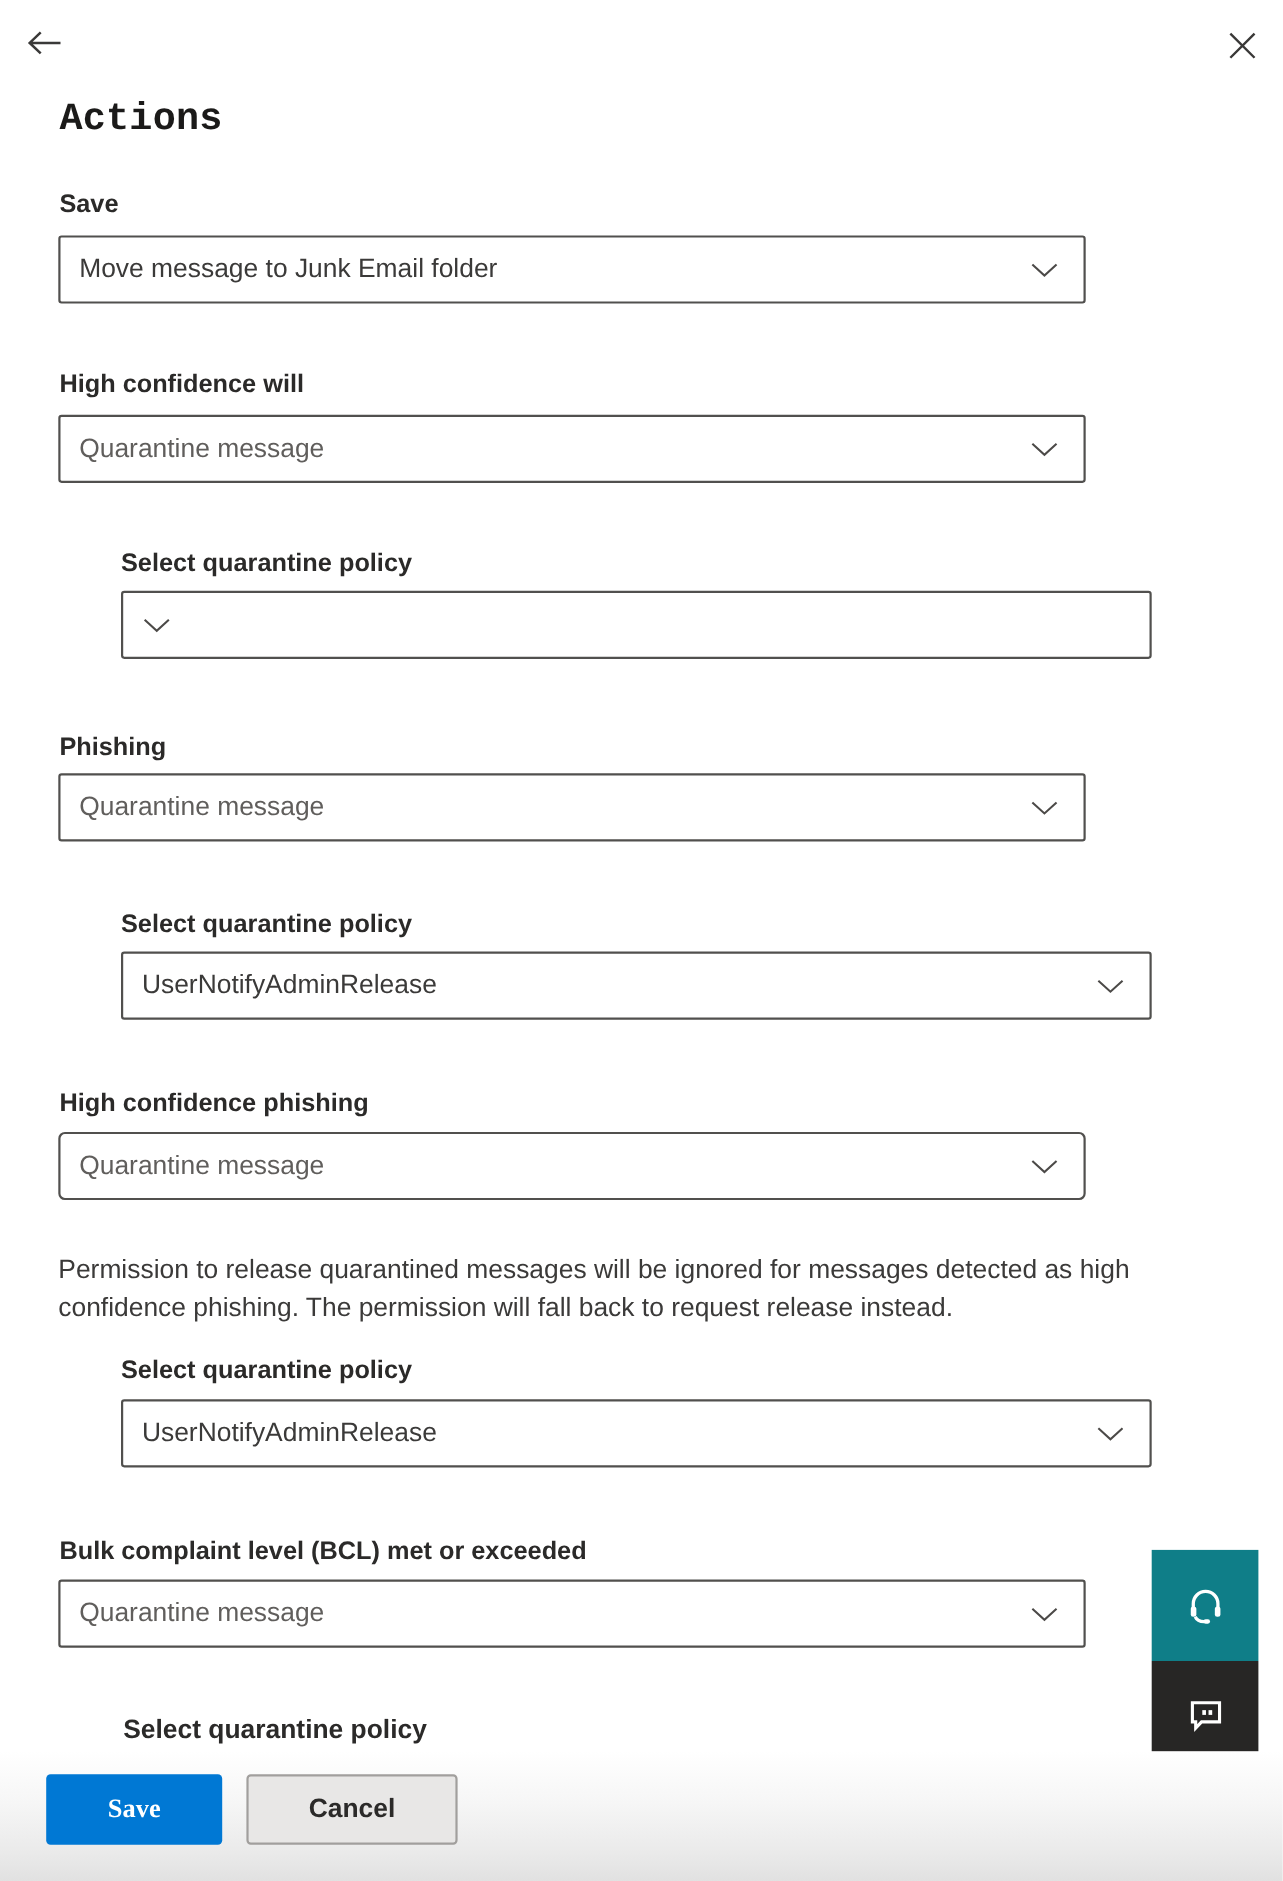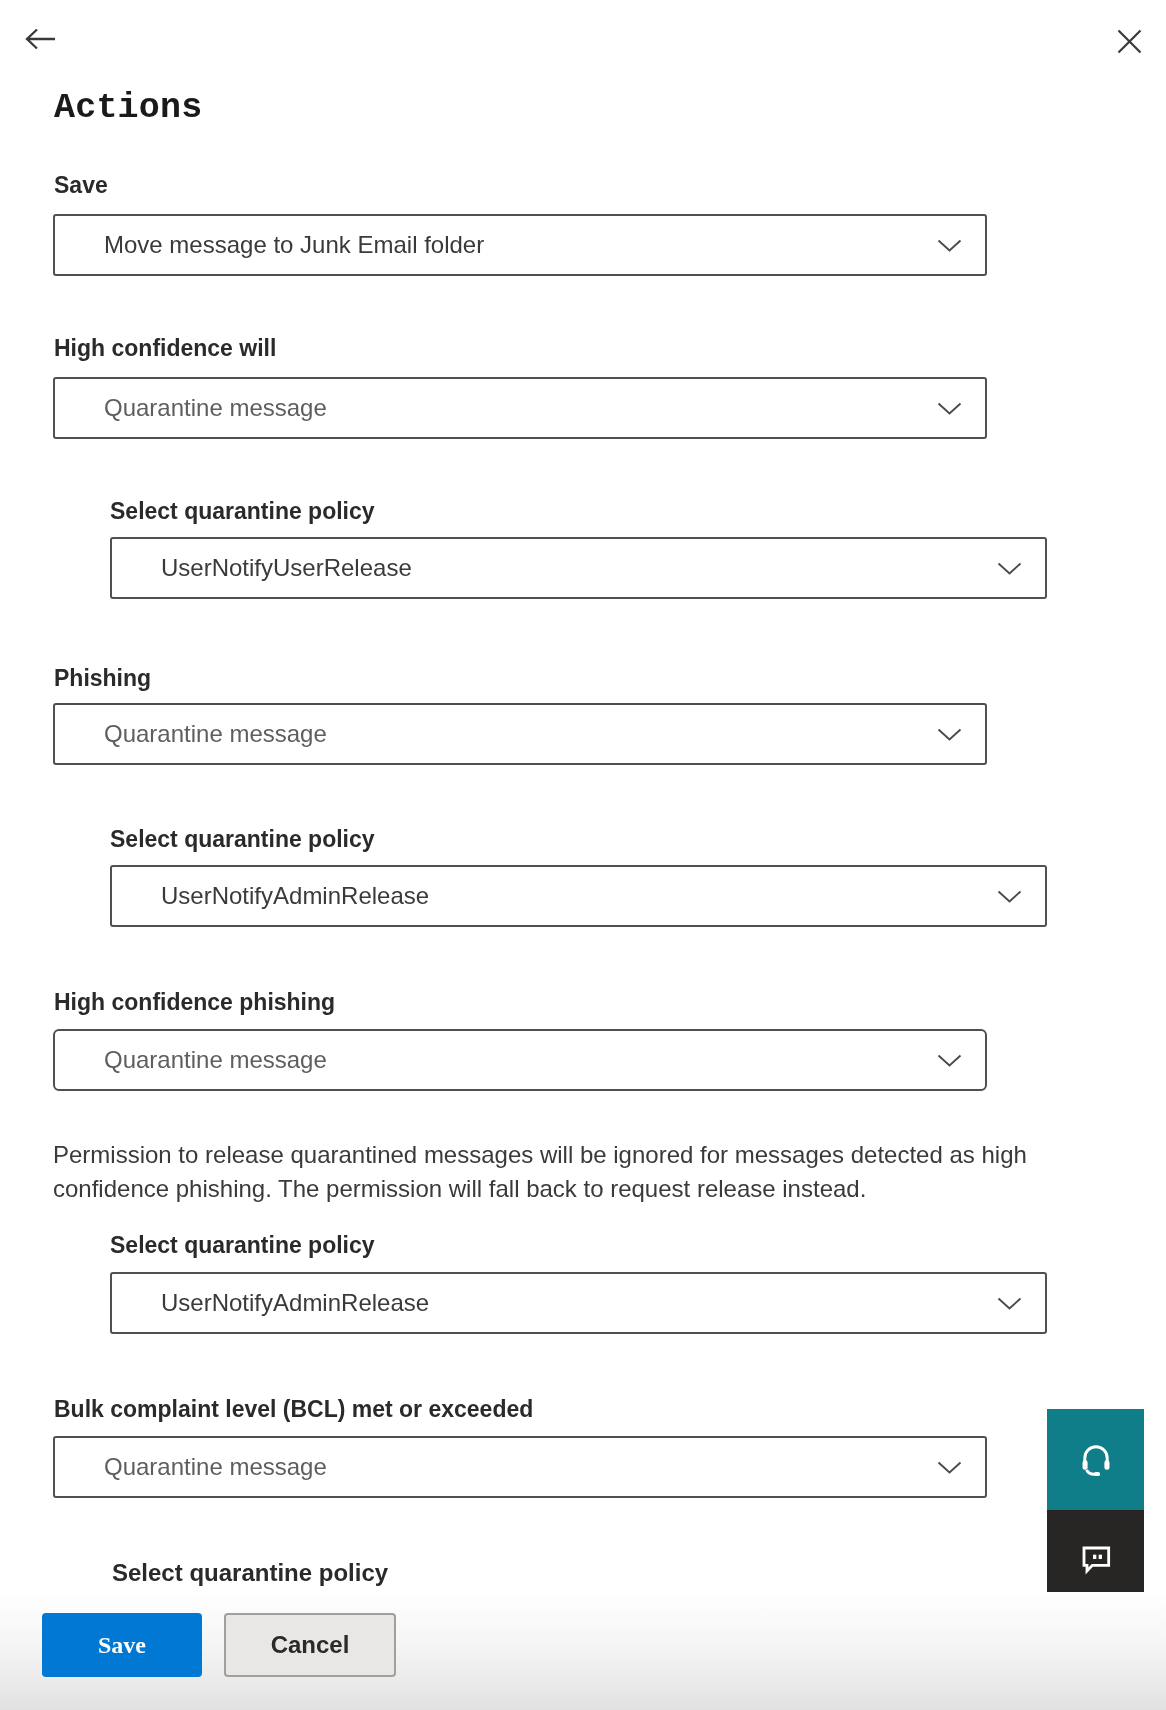--- a/index.html
+++ b/index.html
@@ -35,21 +35,21 @@
   .dropdown {
     height: 62px; box-sizing: border-box;
     border: 2px solid #51504e; border-radius: 3px;
     background: #ffffff;
     display: flex; align-items: center;
     padding: 0 22px 0 17px;
     cursor: pointer;
   }
   .dd-value {
     font-size: 24px; color: #3b3a39; flex: 1;
-    white-space: nowrap; overflow: hidden; margin-left: 32px;
+    white-space: nowrap; overflow: hidden;
   }
   .dd-value.muted { color: #605e5c; }
   .chevron { display: flex; align-items: center; }
 
   .note-text {
     font-size: 24px; line-height: 34px; color: #3b3a39;
   }
 
   
   .footer {
@@ -63,21 +63,21 @@
     font-family: "Liberation Sans", sans-serif;
     font-size: 24px; font-weight: 600;
     display: flex; align-items: center; justify-content: center;
     cursor: pointer;
   }
   .btn-primary {
     left: 42px; width: 160px;
     background: #0078d4; color: #ffffff; border: none; font-family: Liberation Serif, serif;
   }
   .btn-secondary {
-    left: 224px; width: 172px;
+    left: 224px; width: 192px;
     background: #e8e7e6; color: #2b2a29; border: 2px solid #a19f9d;
   }
 
   
   .side-btn {
     left: 1047px; width: 97px;
     display: flex; align-items: center; justify-content: center;
     border: none; cursor: pointer; z-index: 4;
   }
   .side-btn-help { top: 1409px; height: 101px; background: #0f7e88; }
@@ -121,21 +121,20 @@
   <span class="dd-value muted">Quarantine message</span>
   <span class="chevron">
     <svg width="27" height="15" viewBox="0 0 27 15">
         <path d="M2.5 2.5 L13.5 12.5 L24.5 2.5" fill="none" stroke="#4c4a48" stroke-width="1.9"></path>
       </svg>
   </span>
 </div>
 
 <div class="abs field-label" style="left:110px; top:496px;">Select quarantine policy</div>
 <div class="abs dropdown" style="left:110px; top:537px; width:937px;">
-  <span class="dd-value">UserNotifyUserRelease</span>
   <span class="chevron">
     <svg width="27" height="15" viewBox="0 0 27 15">
         <path d="M2.5 2.5 L13.5 12.5 L24.5 2.5" fill="none" stroke="#4c4a48" stroke-width="1.9"></path>
       </svg>
   </span>
 </div>
 
 <div class="abs field-label" style="left:54px; top:663px;">Phishing</div>
 <div class="abs dropdown" style="left:53px; top:703px; width:934px;">
   <span class="dd-value muted">Quarantine message</span>

